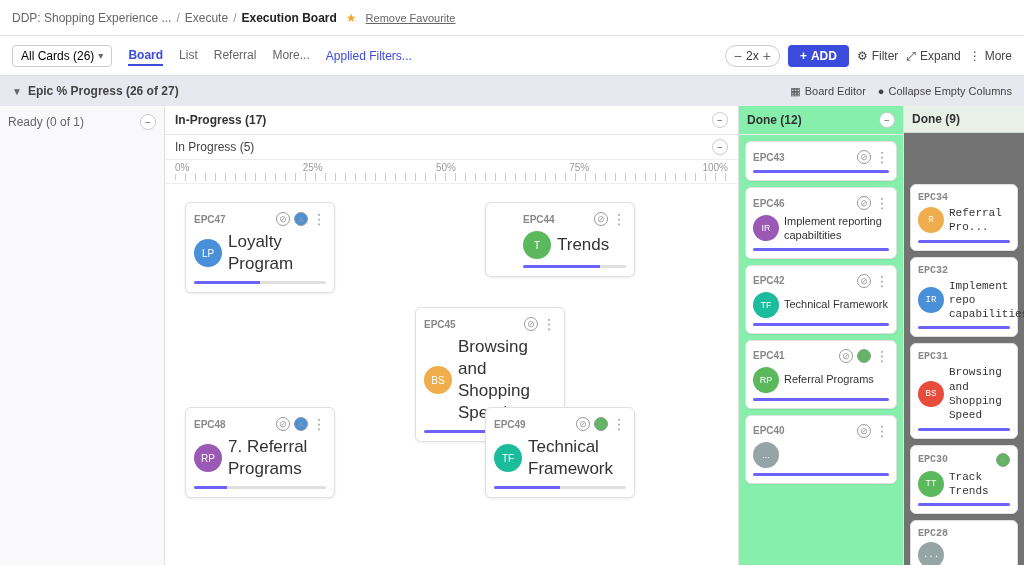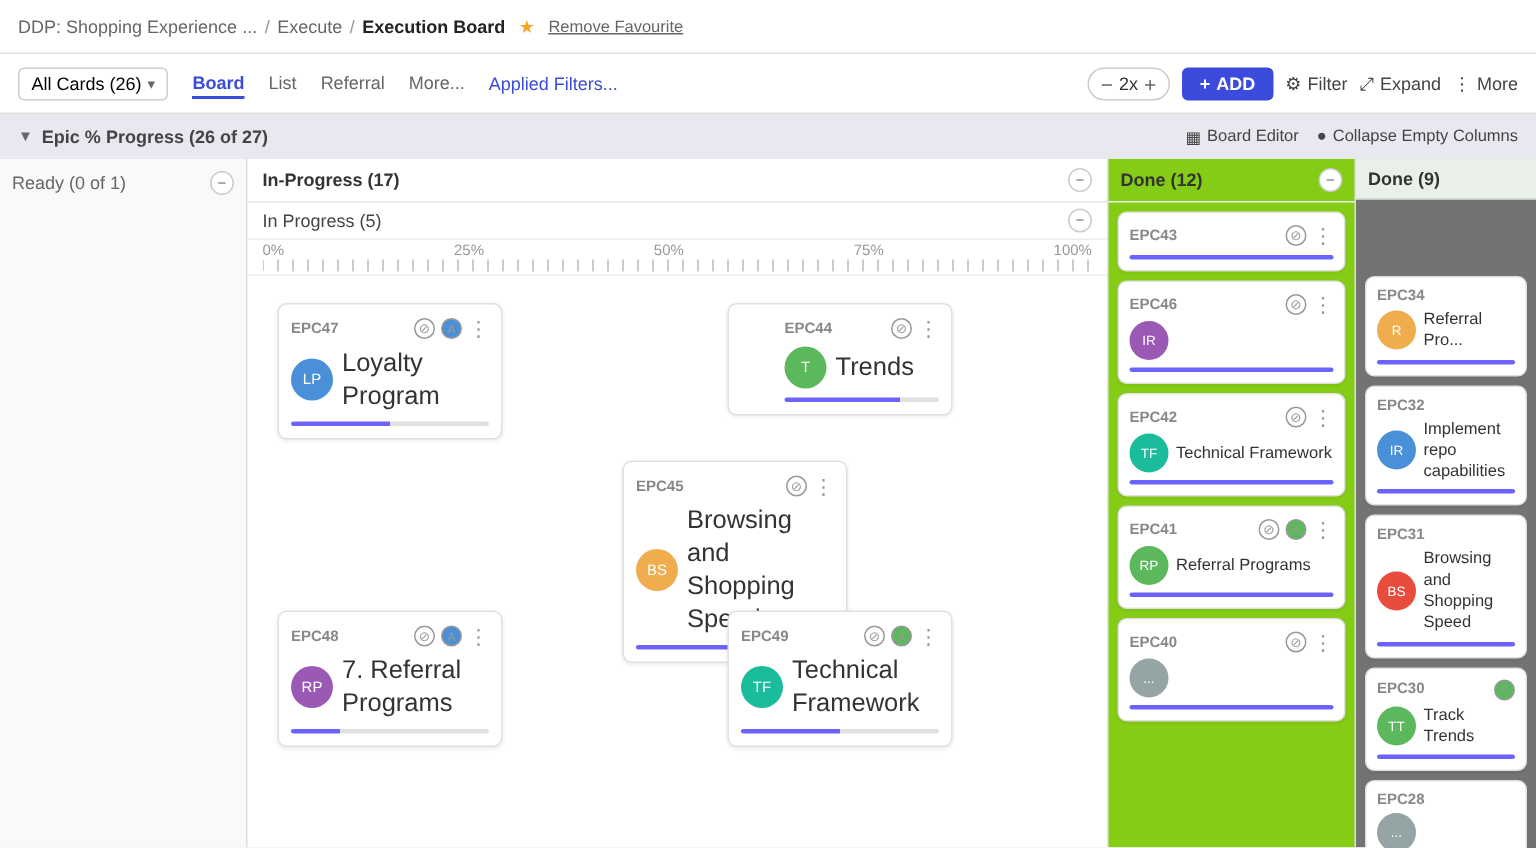--- a/index.html
+++ b/index.html
@@ -67,36 +67,36 @@
     .card-body { display: flex; align-items: center; gap: 6px; }
     .card-avatar { width: 28px; height: 28px; border-radius: 50%; background: #ddd; overflow: hidden; flex-shrink: 0; display: flex; align-items: center; justify-content: center; font-size: 10px; color: #666; }
     .card-name { font-size: 17px; color: #333; font-weight: 500; line-height: 1.3; }
     .card-progress { height: 3px; border-radius: 2px; margin-top: 6px; }
     .progress-50 { background: linear-gradient(to right, #6c63ff 50%, #e0e0e0 50%); }
     .progress-75 { background: linear-gradient(to right, #6c63ff 75%, #e0e0e0 75%); }
     .progress-25 { background: linear-gradient(to right, #6c63ff 25%, #e0e0e0 25%); }
     .progress-60 { background: linear-gradient(to right, #6c63ff 60%, #e0e0e0 60%); }
 
     
-    .done-col { width: 165px; min-width: 165px; background: #84cc16; border-right: 1px solid #e0e0e0; display: flex; flex-direction: column; }
+    .done-col { width: 165px; min-width: 165px; background: #86efac; border-right: 1px solid #e0e0e0; display: flex; flex-direction: column; }
     .done-header { padding: 6px 8px; display: flex; align-items: center; justify-content: space-between; border-bottom: 1px solid #eee; }
     .done-title { font-size: 12px; font-weight: 600; color: #333; }
     .done-cards { flex: 1; overflow-y: auto; padding: 6px; display: flex; flex-direction: column; gap: 6px; }
     .done-card { background: #fff; border: 1px solid #e0e0e0; border-radius: 6px; padding: 7px; box-shadow: 0 1px 2px rgba(0,0,0,0.06); }
     .done-card-header { display: flex; align-items: center; justify-content: space-between; margin-bottom: 3px; }
     .done-card-body { display: flex; align-items: center; gap: 5px; }
     .done-card-avatar { width: 26px; height: 26px; border-radius: 50%; background: #ccc; flex-shrink: 0; display: flex; align-items: center; justify-content: center; font-size: 9px; color: #555; overflow: hidden; }
     .done-card-name { font-size: 11px; color: #333; line-height: 1.3; }
     .done-card-progress { height: 3px; border-radius: 2px; margin-top: 5px; }
     .progress-100 { background: #6c63ff; }
 
     
     .done-col-right { width: 120px; min-width: 120px; background: #737373; display: flex; flex-direction: column; overflow: hidden; gap: 45px; }
     .done-right-header { padding: 6px 8px; background: #e8f0e8; border-bottom: 1px solid #d0ddd0; }
-    .done-right-cards { flex: 1; overflow-y: auto; padding: 6px; display: flex; flex-direction: column; gap: 6px; }
+    .done-right-cards { flex: 1; overflow-y: auto; padding: 6px; display: flex; flex-direction: column; gap: 6px; font-family: Liberation Mono, monospace; }
     .done-right-card { background: #fff; border: 1px solid #e0e0e0; border-radius: 6px; padding: 7px; box-shadow: 0 1px 2px rgba(0,0,0,0.06); }
 
     
     .av-blue { background: #4a90d9; color: #fff; }
     .av-green { background: #5cb85c; color: #fff; }
     .av-orange { background: #f0ad4e; color: #fff; }
     .av-purple { background: #9b59b6; color: #fff; }
     .av-red { background: #e74c3c; color: #fff; }
     .av-teal { background: #1abc9c; color: #fff; }
     .av-gray { background: #95a5a6; color: #fff; }
@@ -309,20 +309,21 @@
       <div class="done-card">
         <div class="done-card-header">
           <span class="card-id">EPC46</span>
           <div class="card-actions">
             <span class="circle-icon">⊘</span>
             <span class="more-dots">⋮</span>
           </div>
         </div>
         <div class="done-card-body">
           <div class="done-card-avatar av-purple">IR</div>
+          <span class="done-card-name">Implement reporting capabiltities</span>
         </div>
         <div class="done-card-progress progress-100"></div>
       </div>
 
       <div class="done-card">
         <div class="done-card-header">
           <span class="card-id">EPC42</span>
           <div class="card-actions">
             <span class="circle-icon">⊘</span>
             <span class="more-dots">⋮</span>

